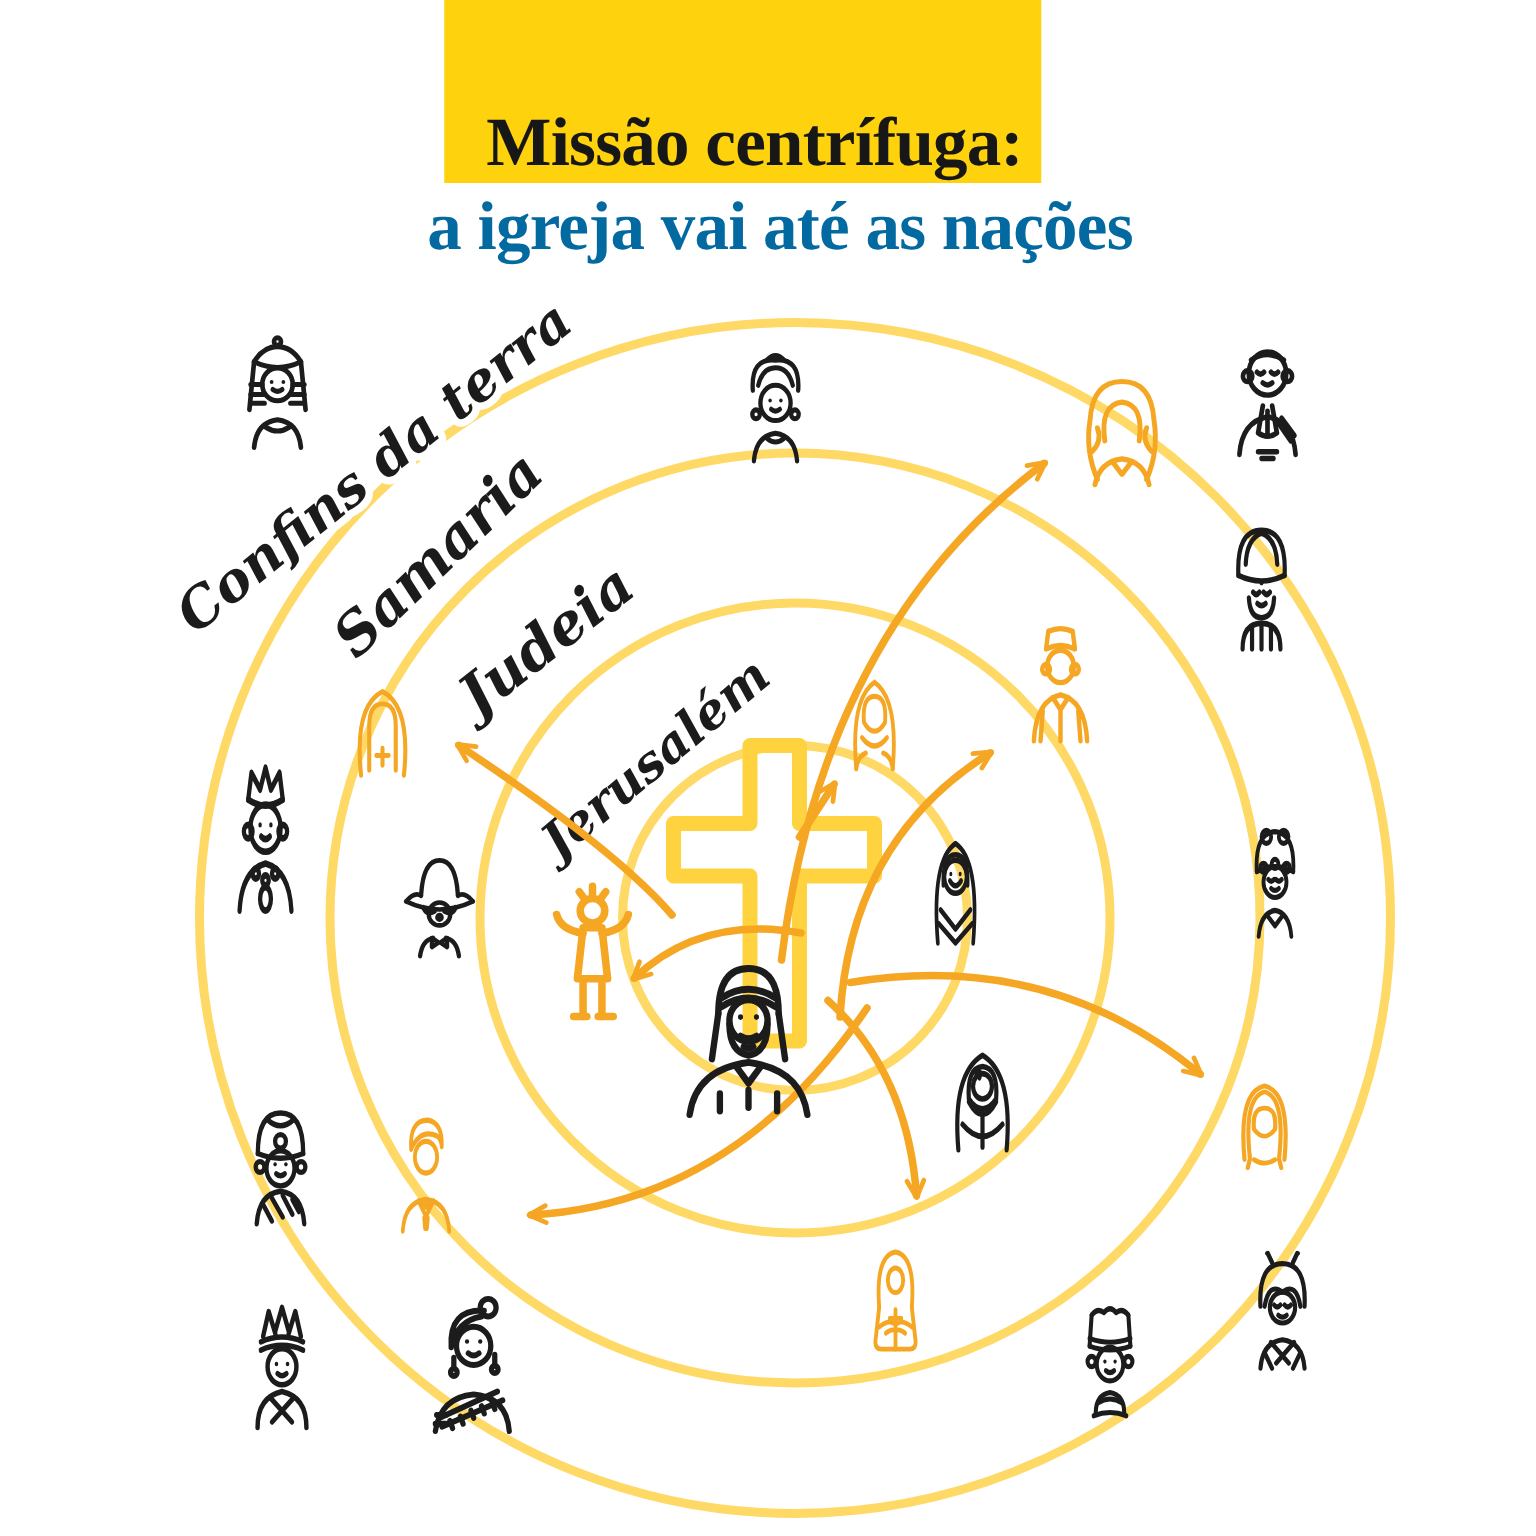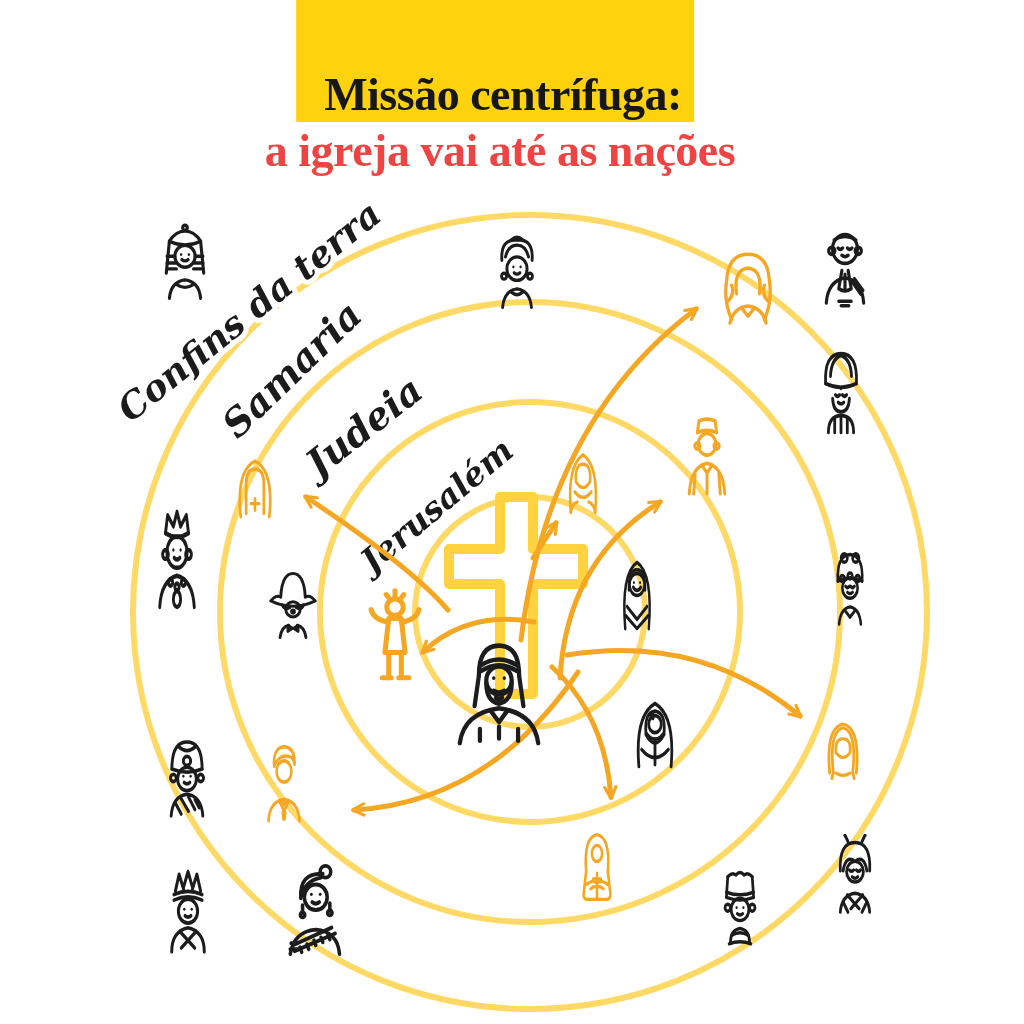--- a/index.html
+++ b/index.html
@@ -5,22 +5,22 @@
   html,body{margin:0;padding:0;background:#ffffff;}
   body{width:1024px;height:1024px;position:relative;overflow:hidden;
        font-family:"Liberation Sans",sans-serif;}
   .stage{position:absolute;left:0;top:0;width:1024px;height:1024px;}
   
   .banner{position:absolute;left:495px;top:0;transform:translateX(-50%);
           height:122px;background:var(--banner-yellow,#FFD20E);
           display:flex;align-items:flex-end;justify-content:center;padding:0 12px;}
   .banner h1{margin:0 0 4px 16px;font:700 46px/1 "Liberation Serif",serif;
              color:#171717;white-space:nowrap;letter-spacing:-0.5px;}
-  .subtitle{position:absolute;top:126px;left:500px;transform:translateX(-50%);
-            font:700 46px/1.1 "Liberation Serif",serif;color:#ef4444;
+  .subtitle{position:absolute;top:126px;left:520px;transform:translateX(-50%);
+            font:700 46px/1.1 "Liberation Serif",serif;color:#0369a1;
             white-space:nowrap;letter-spacing:-0.5px;}
   
   svg.stage{display:block;}
   .ring{fill:none;stroke:var(--ring-yellow,#FFD966);stroke-width:6;}
   .ring-label{font-family:"DejaVu Serif",serif;font-style:italic;font-weight:600;
               fill:#1b1b1b;stroke:#ffffff;stroke-width:10px;paint-order:stroke;
               stroke-linejoin:round;text-anchor:middle;}
   .cross{fill:none;stroke:var(--cross-yellow,#FFD340);stroke-width:10;
          stroke-linejoin:round;}
   .arrow{fill:none;stroke:var(--arrow-orange,#F5A623);stroke-width:5;

